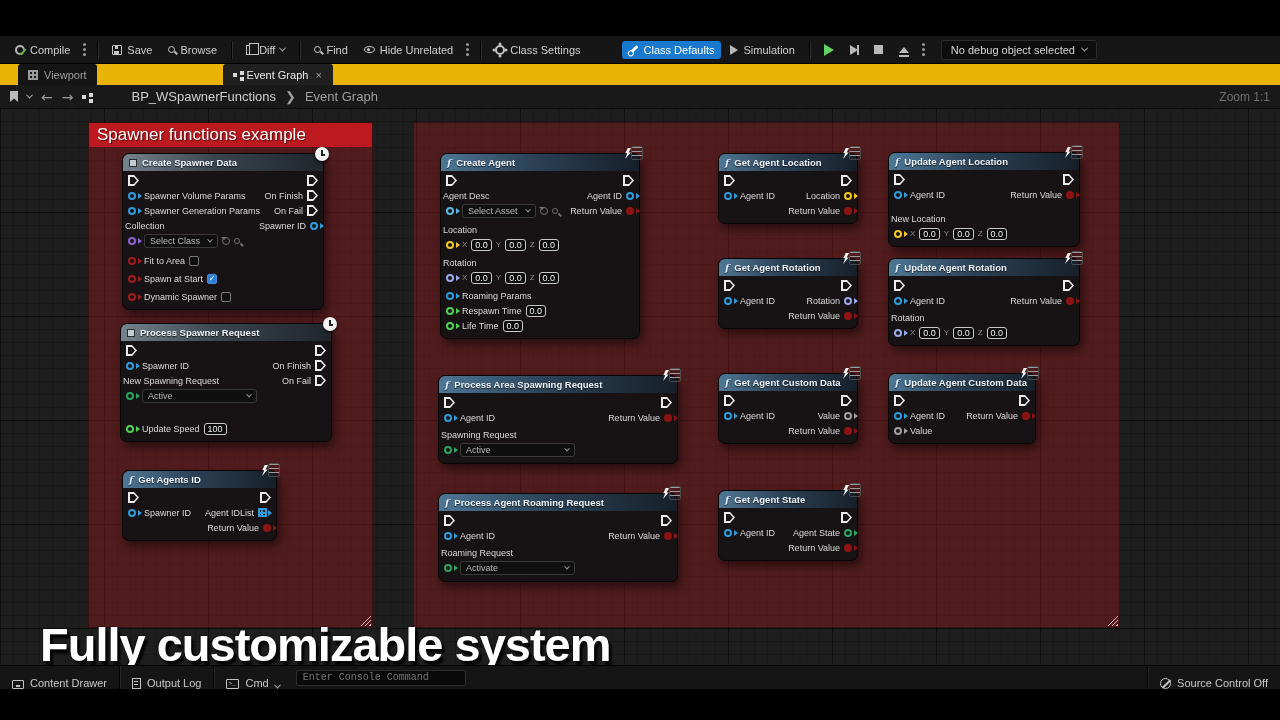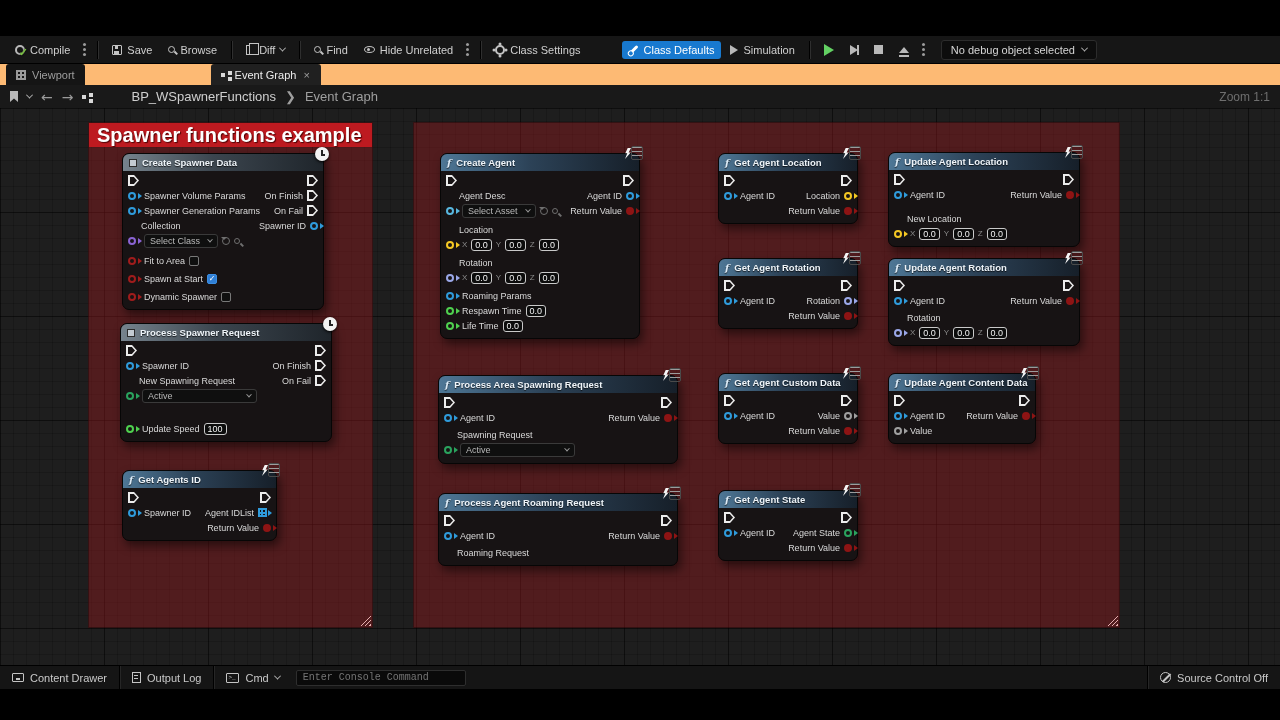--- a/index.html
+++ b/index.html
@@ -49,22 +49,22 @@
              border-bottom:6px solid transparent; }
   .ic-step { width:0; height:0; border-left:8px solid #b9b9b9; border-top:5px solid transparent;
              border-bottom:5px solid transparent; }
   .ic-step::after { content:''; position:absolute; left:-1px; top:-5px; width:2px; height:10px; background:#b9b9b9; }
   .ic-stop { width:9px; height:9px; background:#b9b9b9; }
   .ic-eject { width:0; height:0; border-bottom:6px solid #b9b9b9; border-left:5px solid transparent;
               border-right:5px solid transparent; }
   .ic-eject::after { content:''; position:absolute; left:-5px; top:8px; width:10px; height:2px; background:#b9b9b9; }
 
   
-  #tabbar { position:absolute; left:0; top:64px; width:1280px; height:21px; background:#fdba74;
-            display:flex; align-items:stretch; padding-left:6px; gap:3px; font-size:11px; }
+  #tabbar { position:absolute; left:0; top:64px; width:1280px; height:21px; background:#eab308;
+            display:flex; align-items:stretch; padding-left:18px; gap:3px; font-size:11px; }
   .tab { display:flex; align-items:center; gap:6px; padding:0 10px; color:#9e9e9e; background:#151515;
          border-radius:3px 3px 0 0; }
   .tab.active { background:#202020; color:#ececec; }
   .tab .x { color:#9e9e9e; font-size:11px; padding:0 1px; }
   .ic-vp { width:10px; height:10px; background-image:
             linear-gradient(#9a9a9a 2px, transparent 2px), linear-gradient(90deg,#9a9a9a 2px, transparent 2px);
            background-size:4px 4px; }
   .ic-graph { width:4px; height:4px; background:#d8d8d8;
               box-shadow:7px -2px 0 #d8d8d8, 7px 4px 0 #d8d8d8; margin-right:4px; }
 
@@ -81,39 +81,39 @@
   #graph { position:absolute; left:0; top:108px; width:1280px; height:557px; background-color:#1e1e1e;
            background-image:
              linear-gradient(rgba(0,0,0,.45) 1px, transparent 1px),
              linear-gradient(90deg, rgba(0,0,0,.45) 1px, transparent 1px),
              linear-gradient(rgba(0,0,0,.18) 1px, transparent 1px),
              linear-gradient(90deg, rgba(0,0,0,.18) 1px, transparent 1px);
            background-size:104px 104px, 104px 104px, 13px 13px, 13px 13px; overflow:hidden; }
 
   .comment { position:absolute; background:rgba(158,26,31,.40); border:1px solid rgba(0,0,0,.35); }
   .comment-h { height:24px; background:#bd1a20; display:flex; align-items:center; padding:0 8px;
-               font-size:20px; font-weight:bold; color:#fff; text-shadow:1px 1px 1px rgba(60,0,0,.85); }
+               font-size:17px; font-weight:normal; color:#fff; text-shadow:1px 1px 1px rgba(60,0,0,.85); }
   .grip { position:absolute; right:1px; bottom:1px; width:11px; height:11px;
           background:repeating-linear-gradient(135deg, transparent 0 2px, rgba(255,200,200,.85) 2px 3px);
           clip-path:polygon(100% 0,100% 100%,0 100%); }
 
   .node { position:absolute; background:#171314; border:1px solid #060606; border-radius:7px;
           box-shadow:3px 5px 10px rgba(0,0,0,.5); font-size:9px; color:#d9d9d9; padding-bottom:5px; }
   .nh { height:17px; display:flex; align-items:center; gap:5px; padding:0 6px; border-radius:6px 6px 0 0;
         font-weight:bold; font-size:9.5px; color:#eef4f9; text-shadow:0 1px 1px rgba(0,0,0,.75);
         margin-bottom:2px; white-space:nowrap; }
   .nh-blue { background:linear-gradient(90deg,#4e7796 0%,#2c4257 45%,#161f29 100%); }
   .nh-grey { background:linear-gradient(90deg,#76838d 0%,#3b454e 45%,#1f252b 100%); }
   .f-ic { font-family:"DejaVu Serif", serif; font-style:italic; font-weight:bold; color:#dcebf7; font-size:10px; }
   .sq-ic { width:8px; height:8px; background:#c3cbd2; border:1px solid #2c2c2c; flex:0 0 auto; }
 
   .r { display:flex; align-items:center; gap:4px; padding:1px 5px; min-height:15px; }
   .sp { flex:1; }
   .lab { white-space:nowrap; }
-  .indent { padding-left:18px; }
+  .indent { padding-left:2px; }
 
   .exec { width:11px; height:11px; position:relative; background:#ececec; flex:0 0 auto;
           clip-path:polygon(0 0,55% 0,100% 50%,55% 100%,0 100%); }
   .exec::after { content:''; position:absolute; inset:2px; background:#171314;
                  clip-path:polygon(0 0,55% 0,100% 50%,55% 100%,0 100%); }
 
   .pin { width:8px; height:8px; border-radius:50%; border:2px solid var(--c); position:relative;
          flex:0 0 auto; margin-right:4px; }
   .pin::after { content:''; position:absolute; left:8px; top:50%; transform:translateY(-50%);
                 border-left:4px solid var(--c); border-top:3px solid transparent; border-bottom:3px solid transparent; }
@@ -156,21 +156,21 @@
                  clip-path:polygon(45% 0,100% 0,60% 42%,95% 42%,0 100%,38% 48%,5% 48%); }
 
   
   #caption { position:absolute; left:40px; top:617px; font-size:47px; font-weight:bold; letter-spacing:-1px;
              color:#fff; z-index:40; text-shadow:3px 4px 2px rgba(0,0,0,.85), -1px -1px 0 rgba(0,0,0,.4); }
 
   
   #statusbar { position:absolute; left:0; top:665px; width:1280px; height:24px; background:#151515;
                border-top:1px solid #000; display:flex; align-items:center; font-size:11px; color:#c9c9c9;
                z-index:50; }
-  .sbtn { display:flex; align-items:center; gap:6px; padding:0 12px; height:100%; }
+  .sbtn { display:flex; align-items:flex-end; gap:6px; padding:0 12px; height:100%; }
   .ssep { width:1px; height:100%; background:#000; box-shadow:1px 0 0 #262626; }
   .ic-drawer { width:12px; height:9px; border:1.5px solid #c4c4c4; border-radius:1px; }
   .ic-drawer::after { content:''; position:absolute; left:3px; top:4px; width:4px; height:1.5px; background:#c4c4c4; }
   .ic-log { width:9px; height:11px; border:1.5px solid #c4c4c4; }
   .ic-log::after { content:''; position:absolute; left:1px; top:2px; width:4px; height:1px; background:#c4c4c4;
                    box-shadow:0 3px 0 #c4c4c4; }
   .ic-cmd { width:13px; height:10px; border:1.5px solid #c4c4c4; border-radius:1px; font-size:6px;
             color:#c4c4c4; line-height:7px; padding-left:1px; font-family:"Liberation Mono", monospace; }
   #console-input { width:170px; height:16px; background:#0a0a0a; border:1px solid #2e2e2e; border-radius:2px;
                    color:#8f8f8f; font-size:10px; font-family:"Liberation Mono", monospace; padding:0 6px;
@@ -518,20 +518,27 @@
       <div class="r">
         <span class="pin" style="--c:#2f9bdb"></span>
         <span class="lab">Agent ID</span>
           <span class="sp"></span>
         <span class="lab">Return Value</span>
         <span class="pin filled" style="--c:#8e1414;margin-right:0"></span>
       </div>
       <div class="r indent" style="margin-top:2px">
         <span class="lab">Roaming Request</span>
       </div>
+      <div class="r">
+        <span class="pin" style="--c:#2aa35e"></span>
+        <div class="dd wide">
+          <span>Activate</span>
+          <span class="chev"></span>
+        </div>
+      </div>
     </div>
 
     <div class="node" style="left:718px;top:45px;width:140px">
       <span class="badge-stack"></span>
       <div class="nh nh-blue">
         <span class="f-ic">f</span>
         <span>Get Agent Location</span>
       </div>
       <div class="r">
           <span class="exec"></span>
@@ -688,21 +695,21 @@
           <span class="vb">0.0</span>
         <span class="axis">Z</span>
           <span class="vb">0.0</span>
       </div>
     </div>
 
     <div class="node" style="left:888px;top:265px;width:148px">
       <span class="badge-stack"></span>
       <div class="nh nh-blue">
         <span class="f-ic">f</span>
-        <span>Update Agent Content Data</span>
+        <span>Update Agent Custom Data</span>
       </div>
       <div class="r">
           <span class="exec"></span>
           <span class="sp"></span>
           <span class="exec"></span>
         </div>
       <div class="r">
         <span class="pin" style="--c:#2f9bdb"></span>
         <span class="lab">Agent ID</span>
           <span class="sp"></span>
@@ -710,20 +717,21 @@
         <span class="pin filled" style="--c:#8e1414;margin-right:0"></span>
       </div>
       <div class="r">
         <span class="pin" style="--c:#a0a0a0"></span>
         <span class="lab">Value</span>
       </div>
     </div>
 
   </div>
 
+  <div id="caption">Fully customizable system</div>
 
   <div id="statusbar">
     <div class="sbtn">
       <span class="ic ic-drawer"></span>
       <span>Content Drawer</span>
     </div>
     <span class="ssep"></span>
     <div class="sbtn">
       <span class="ic ic-log"></span>
       <span>Output Log</span>

